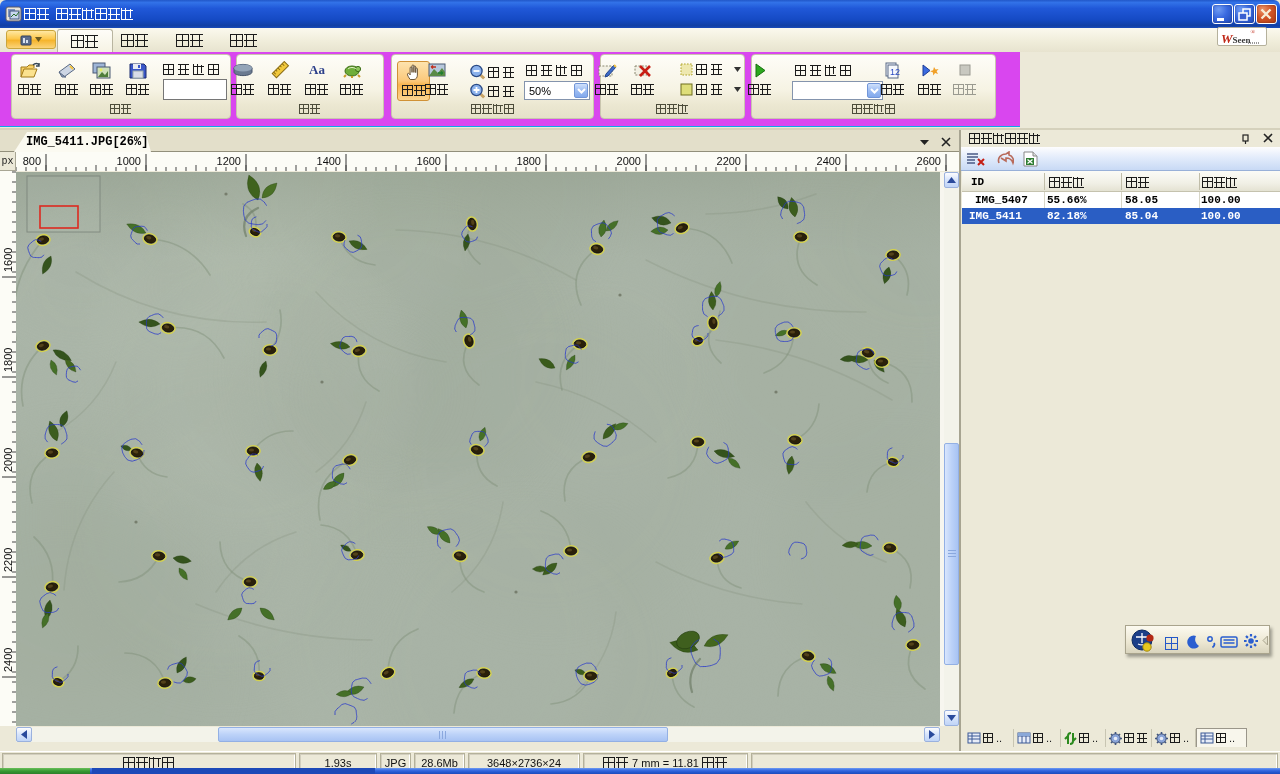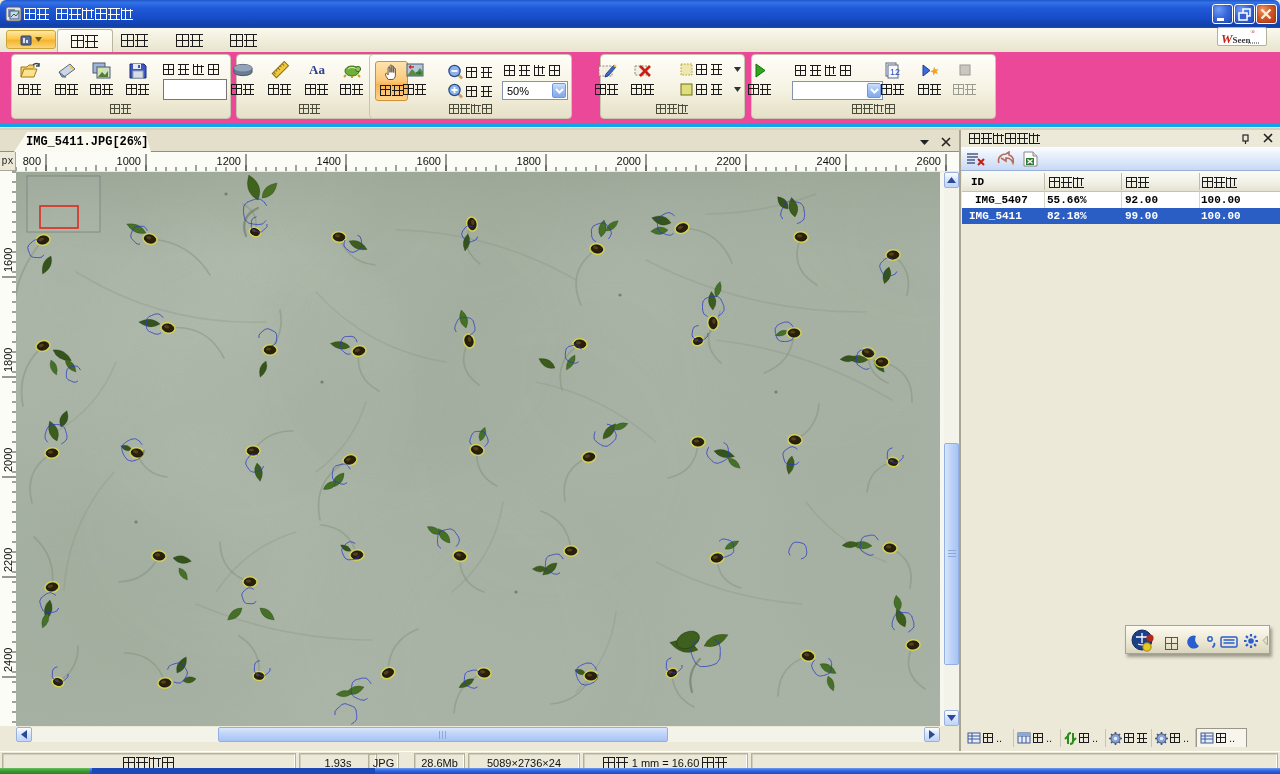--- a/index.html
+++ b/index.html
@@ -18,21 +18,21 @@
 .wbtn{position:absolute;top:4px;width:21px;height:20px;border-radius:3px;border:1px solid #fff;box-shadow:inset 0 0 2px rgba(0,0,30,.4)}
 .wbtn.b{background:radial-gradient(circle at 30% 25%,#6f9bf2 0%,#3a6ae0 45%,#1f48b4 100%)}
 .wbtn.r{background:radial-gradient(circle at 30% 25%,#eb9468 0%,#d25526 45%,#ab3a12 100%)}
 .wbtn svg{position:absolute;left:0;top:0}
 
 #tabstrip{left:0;top:28px;width:1280px;height:24px;background:linear-gradient(180deg,#fbf9ee,#efecd9 60%,#e7e3cf)}
 #filebtn{left:6px;top:30px;width:50px;height:19px;border:1px solid #caa53c;border-radius:3px;background:linear-gradient(180deg,#ffe8a2,#fcc84d 45%,#f5b42c 55%,#fbd479);display:flex;align-items:center;justify-content:center;gap:3px}
 .rtab{top:29px;height:23px;display:flex;align-items:center;justify-content:center}
 #tab1{left:57px;width:56px;background:linear-gradient(#fefdf8,#f6f3e4);border:1px solid #b9b5a0;border-bottom:none;border-radius:3px 3px 0 0}
 
-#ribbon{left:0;top:52px;width:1280px;height:75px;background:#ec4899;border-bottom:4px solid #0ea5e9}
+#ribbon{left:0;top:52px;width:1020px;height:75px;background:#d946ef;border-bottom:1px solid #0ea5e9}
 .grp{position:absolute;top:2px;height:65px;border:1px solid #c9c5ae;border-radius:4px;background:linear-gradient(180deg,#fefdf8 0%,#f6f3e4 55%,#ece8d2 78%,#e5e1c9 100%)}
 .glabel{position:absolute;bottom:3px;left:0;right:0;height:13px;display:flex;align-items:center;justify-content:center}
 .bi{position:absolute;display:flex;flex-direction:column;align-items:center}
 .bi .ic{height:22px;display:flex;align-items:center;justify-content:center}
 .bi .tx{height:14px;display:flex;align-items:center;justify-content:center;margin-top:1px}
 .sm{position:absolute;display:flex;align-items:center;gap:3px}
 .inp{position:absolute;background:#fff;border:1px solid #767676}
 .combo{position:absolute;background:#fff;border:1px solid #8494ad;display:flex;align-items:center}
 .dd{position:absolute;right:1px;top:1px;bottom:1px;width:14px;border-radius:2px;background:linear-gradient(180deg,#cfe0fb,#9dbdf3 50%,#82a9ec);border:1px solid #7296d8;display:flex;align-items:center;justify-content:center}
 .dd svg{display:block}
@@ -262,21 +262,21 @@
         <div class="tx">
           <i class="z za s11"></i>
           <i class="z zb s11"></i>
         </div>
       </div>
       <div class="glabel">
         <i class="z za s10" style="--c:#4c4c3a"></i>
         <i class="z zb s10" style="--c:#4c4c3a"></i>
       </div>
     </div>
-    <div class="grp" style="left:369px;width:203px">
+    <div class="grp" style="left:391px;width:203px">
       <div id="movebtn" class="ab"></div>
       <div class="bi" style="left:5px;top:5px;width:34px">
         <div class="ic">
           <svg width="19" height="20">
             <path d="M5.2 18.5c-1.6-2.1-3.1-4.6-2.7-5.7 .4-1 1.6-.5 2.3 .7l.3 .5V7c0-1.5 1.9-1.5 1.9 0v4.4V5c0-1.5 1.9-1.5 1.9 0v6.4V6c0-1.4 1.8-1.4 1.8 0v5.6V8c0-1.3 1.7-1.3 1.7 0v6.1c0 2.5-1.5 4.4-3.4 4.4z" fill="#fff" stroke="#6b5639" stroke-width="1"></path>
           </svg>
         </div>
         <div class="tx">
           <i class="z za s11"></i>
           <i class="z zb s11"></i>
@@ -1104,29 +1104,29 @@
     <div class="cell" style="left:9px;top:3px;height:16px">ID</div>
     <div class="cell" style="left:87px;top:3px;height:16px"><i class="z za s11"></i><i class="z zb s11"></i><i class="z zc s11"></i></div>
     <div class="cell" style="left:164px;top:3px;height:16px"><i class="z za s11"></i><i class="z zb s11"></i></div>
     <div class="cell" style="left:240px;top:3px;height:16px"><i class="z za s11"></i><i class="z zb s11"></i><i class="z zc s11"></i></div>
     <div class="thsep" style="left:82px"></div>
     <div class="thsep" style="left:159px"></div>
     <div class="thsep" style="left:237px"></div>
     <div class="ab" style="left:0;top:21px;width:318px;height:16px;background:#fff"></div>
     <div class="cell" style="left:13px;top:21px;height:16px">IMG_5407</div>
     <div class="cell" style="left:85px;top:21px;height:16px">55.66%</div>
-    <div class="cell" style="left:163px;top:21px;height:16px">92.00</div>
+    <div class="cell" style="left:163px;top:21px;height:16px">58.05</div>
     <div class="cell" style="left:239px;top:21px;height:16px">100.00</div>
     <div class="ab" style="left:82px;top:21px;width:1px;height:16px;background:#d8d6c8"></div>
     <div class="ab" style="left:159px;top:21px;width:1px;height:16px;background:#d8d6c8"></div>
     <div class="ab" style="left:237px;top:21px;width:1px;height:16px;background:#d8d6c8"></div>
     <div class="ab" style="left:0;top:37px;width:318px;height:16px;background:#2a5ec4"></div>
     <div class="cell" style="left:7px;top:37px;height:16px;color:#fff">IMG_5411</div>
     <div class="cell" style="left:85px;top:37px;height:16px;color:#fff">82.18%</div>
-    <div class="cell" style="left:163px;top:37px;height:16px;color:#fff">99.00</div>
+    <div class="cell" style="left:163px;top:37px;height:16px;color:#fff">85.04</div>
     <div class="cell" style="left:239px;top:37px;height:16px;color:#fff">100.00</div>
   </div>
 <div id="ime" class="ab">
     <svg class="ab" style="left:5px;top:2px" width="25" height="25">
       <circle cx="11" cy="12" r="10" fill="#1c3f88"></circle>
       <circle cx="11" cy="12" r="10" fill="none" stroke="#0c2a60"></circle>
       <path d="M5 9h12M11 5v10M7 16c2.5 1.2 5.5 1.2 8 0" stroke="#fff" stroke-width="1.3" fill="none"></path>
       <circle cx="19" cy="10" r="3.6" fill="#b42814"></circle>
       <circle cx="16" cy="19" r="4.2" fill="#e8c81e" stroke="#a08810"></circle>
     </svg>
@@ -1185,19 +1185,19 @@
         </g>
       </svg><i class="z za s10"></i>..</div>
     <div class="ptab sel" style="width:51px"><svg width="14" height="12">
         <rect x="1" y="1" width="12" height="10" fill="#e8edf8" stroke="#3c5a96"></rect>
         <path d="M1 4h12M1 7h12M5 1v10" stroke="#3c5a96"></path>
       </svg><i class="z za s10"></i>..</div>
   </div>
 <div id="status" class="ab"></div>
 <div class="seg ab" style="left:2px;width:294px"><i class="z za s12"></i><i class="z zb s12"></i><i class="z zc s12"></i><i class="z za s12"></i></div>
 <div class="seg ab" style="left:299px;width:78px">1.93s</div>
-<div class="seg ab" style="left:368px;width:31px">JPG</div>
+<div class="seg ab" style="left:380px;width:31px">JPG</div>
 <div class="seg ab" style="left:414px;width:51px">28.6Mb</div>
-<div class="seg ab" style="left:468px;width:112px">5089×2736×24</div>
-<div class="seg ab" style="left:583px;width:165px"><i class="z za s12"></i><i class="z zb s12"></i><span style="white-space:pre"> 1 mm = 16.60 </span><i class="z za s12"></i><i class="z zb s12"></i></div>
+<div class="seg ab" style="left:468px;width:112px">3648×2736×24</div>
+<div class="seg ab" style="left:583px;width:165px"><i class="z za s12"></i><i class="z zb s12"></i><span style="white-space:pre"> 7 mm = 11.81 </span><i class="z za s12"></i><i class="z zb s12"></i></div>
 <div class="seg ab" style="left:751px;width:527px"></div>
 <div id="task" class="ab"></div>
 <div id="start" class="ab"></div>
 <div id="taskbtn" class="ab"></div>
 </body></html>

